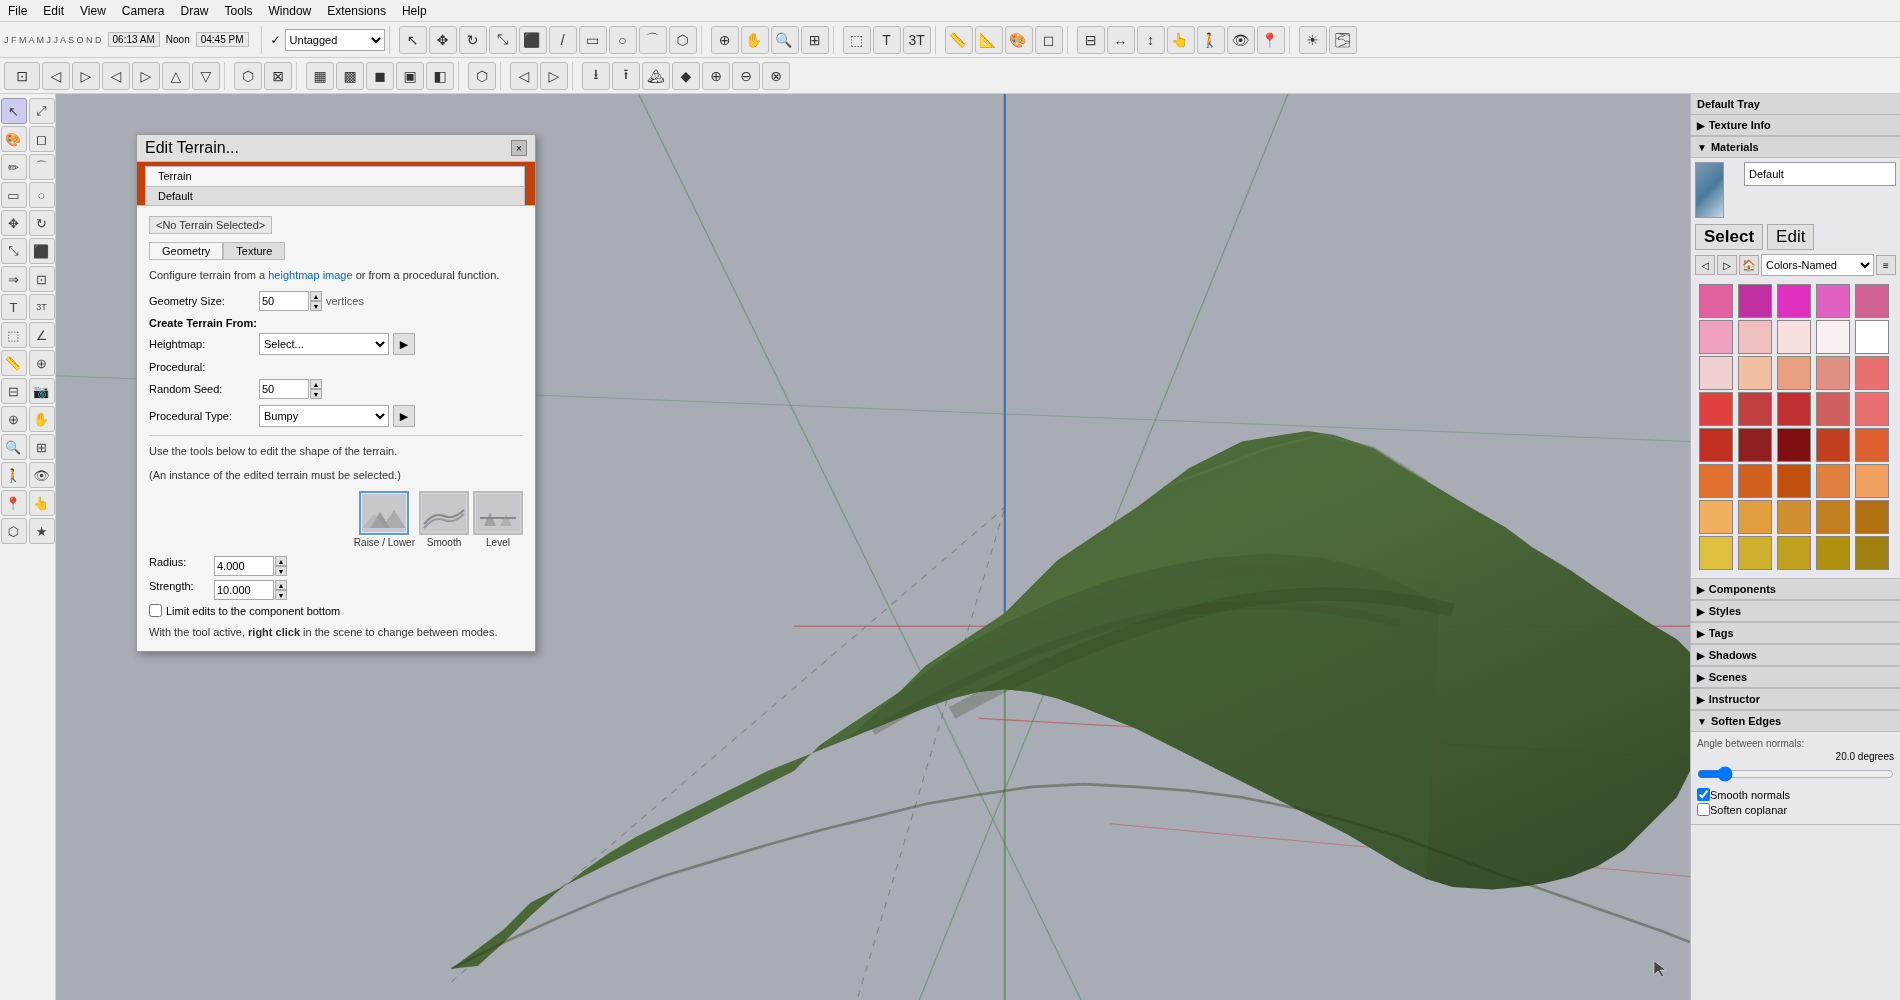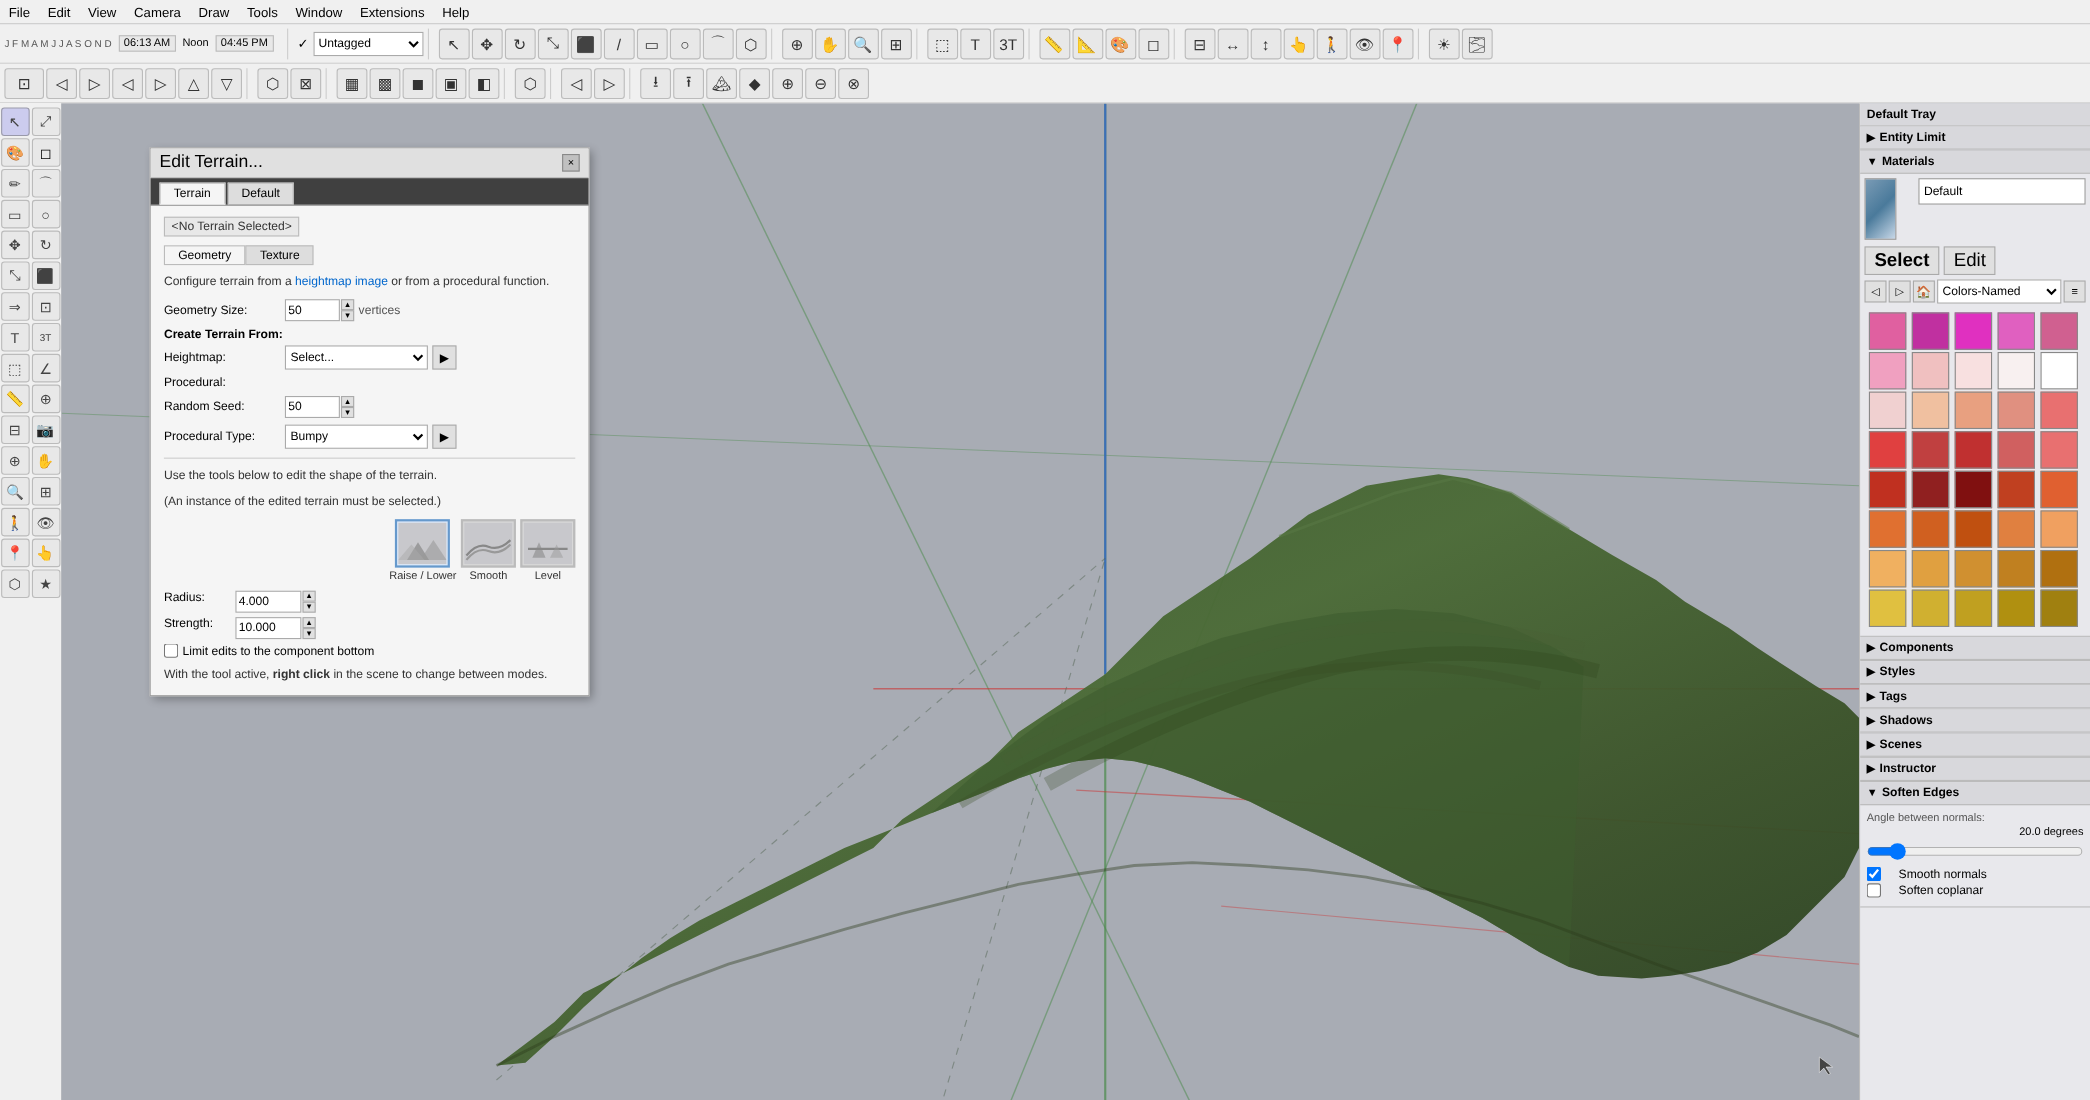--- a/index.html
+++ b/index.html
@@ -199,21 +199,21 @@
     }
 
     
     .tray-sub-section { border-bottom: 1px solid #bbb; }
 
     
     #soften-edges-content { padding: 6px; }
     .soften-label { font-size: 10px; color: #555; margin-bottom: 2px; }
     .soften-degrees { font-size: 10px; text-align: right; margin-bottom: 4px; }
     .soften-slider { width: 100%; margin-bottom: 6px; }
-    .soften-checkbox-row { display: flex; align-items: center; gap: 16px; font-size: 11px; margin-bottom: 2px; }
+    .soften-checkbox-row { display: flex; align-items: center; gap: 0; font-size: 11px; margin-bottom: 2px; }
 
     
     #edit-terrain-dialog {
       position: absolute;
       top: 40px;
       left: 80px;
       width: 400px;
       background: #f5f5f5;
       border: 1px solid #999;
       box-shadow: 3px 3px 8px rgba(0,0,0,0.3);
@@ -235,21 +235,22 @@
       border: 1px solid #888;
       display: flex; align-items: center; justify-content: center;
       cursor: pointer;
       font-size: 10px;
     }
     #dialog-tabs {
       display: flex;
       gap: 0;
       border-bottom: 1px solid #bbb;
       padding: 4px 8px 0 8px;
-      background: #404040;
+      background: #c2410c;
+      flex-direction: column;
     }
     .dialog-tab {
       padding: 3px 12px;
       font-size: 11px;
       border: 1px solid #bbb;
       border-bottom: none;
       background: #ddd;
       cursor: pointer;
       margin-right: 2px;
     }
@@ -770,21 +771,21 @@
   </div>
 
   <div id="right-tray">
     <div class="tray-section-header">
       <span>Default Tray</span>
     </div>
 
     <div class="tray-sub-section">
       <div class="tray-section-header">
         <span class="arrow">▶</span>
-        <span>Entity Limit</span>
+        <span>Texture Info</span>
       </div>
     </div>
 
     <div class="tray-sub-section">
       <div class="tray-section-header">
         <span class="arrow">▼</span>
         <span>Materials</span>
       </div>
       <div class="materials-content">
         <div class="material-preview">

